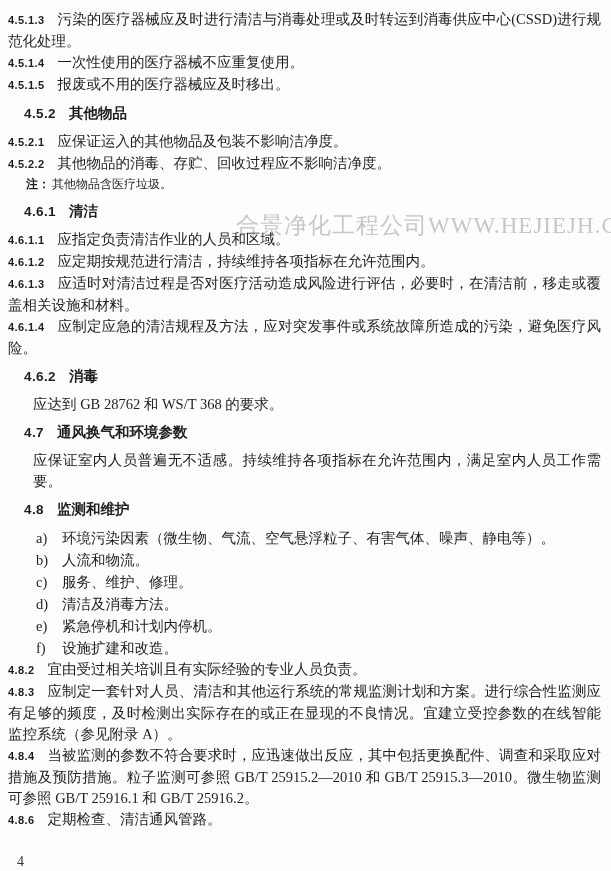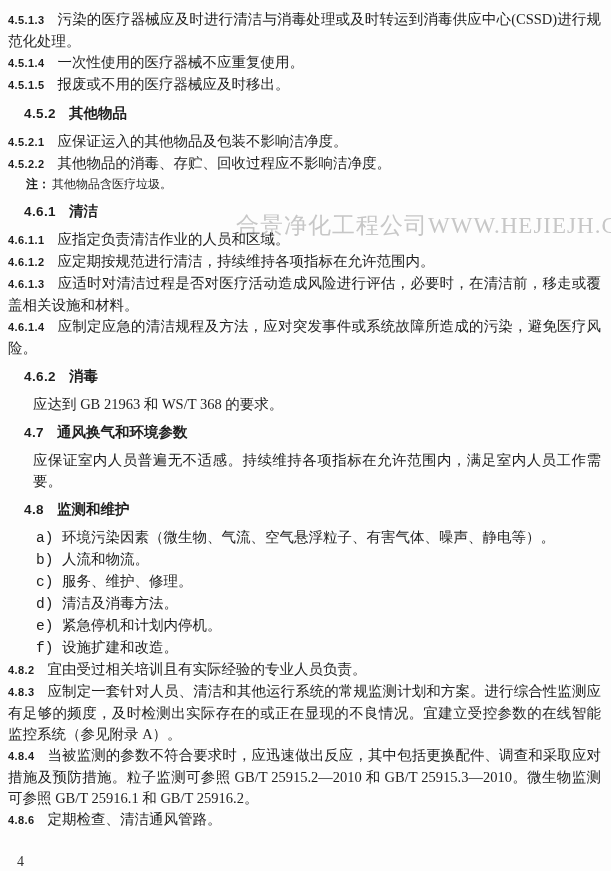--- a/index.html
+++ b/index.html
@@ -62,21 +62,20 @@
     font-weight: bold;
     font-family: "Liberation Sans", "DejaVu Sans", sans-serif;
     font-size: 12px;
     padding-right: 2px;
   }
   .list-item {
     font-size: 14.5px;
     line-height: 22px;
     padding-left: 28px;
     text-align: justify;
-    font-family: Liberation Mono, monospace;
   }
   .list-item .li-label {
     display: inline-block;
     width: 26px;
   }
   .watermark {
     position: absolute;
     left: 236px; top: 211px;
     z-index: 1;
     font-size: 23px;
@@ -110,21 +109,21 @@
       <p class="heading"><span class="num">4.5.2</span><span>其他物品</span></p>
       <p class="clause"><span class="num">4.5.2.1</span><span>应保证运入的其他物品及包装不影响洁净度。</span></p>
       <p class="clause"><span class="num">4.5.2.2</span><span>其他物品的消毒、存贮、回收过程应不影响洁净度。</span></p>
       <p class="note"><span class="note-label">注：</span><span>其他物品含医疗垃圾。</span></p>
       <p class="heading"><span class="num">4.6.1</span><span>清洁</span></p>
       <p class="clause"><span class="num">4.6.1.1</span><span>应指定负责清洁作业的人员和区域。</span></p>
       <p class="clause"><span class="num">4.6.1.2</span><span>应定期按规范进行清洁，持续维持各项指标在允许范围内。</span></p>
       <p class="clause"><span class="num">4.6.1.3</span><span>应适时对清洁过程是否对医疗活动造成风险进行评估，必要时，在清洁前，移走或覆盖相关设施和材料。</span></p>
       <p class="clause"><span class="num">4.6.1.4</span><span>应制定应急的清洁规程及方法，应对突发事件或系统故障所造成的污染，避免医疗风险。</span></p>
       <p class="heading"><span class="num">4.6.2</span><span>消毒</span></p>
-      <p class="para"><span>应达到 GB 21963 和 WS/T 368 的要求。</span></p>
+      <p class="para"><span>应达到 GB 28762 和 WS/T 368 的要求。</span></p>
       <p class="heading"><span class="num">4.7</span><span>通风换气和环境参数</span></p>
       <p class="para"><span>应保证室内人员普遍无不适感。持续维持各项指标在允许范围内，满足室内人员工作需要。</span></p>
       <p class="heading"><span class="num">4.8</span><span>监测和维护</span></p>
       <p class="list-item"><span class="li-label">a)</span><span>环境污染因素（微生物、气流、空气悬浮粒子、有害气体、噪声、静电等）。</span></p>
       <p class="list-item"><span class="li-label">b)</span><span>人流和物流。</span></p>
       <p class="list-item"><span class="li-label">c)</span><span>服务、维护、修理。</span></p>
       <p class="list-item"><span class="li-label">d)</span><span>清洁及消毒方法。</span></p>
       <p class="list-item"><span class="li-label">e)</span><span>紧急停机和计划内停机。</span></p>
       <p class="list-item"><span class="li-label">f)</span><span>设施扩建和改造。</span></p>
       <p class="clause"><span class="num">4.8.2</span><span>宜由受过相关培训且有实际经验的专业人员负责。</span></p>

